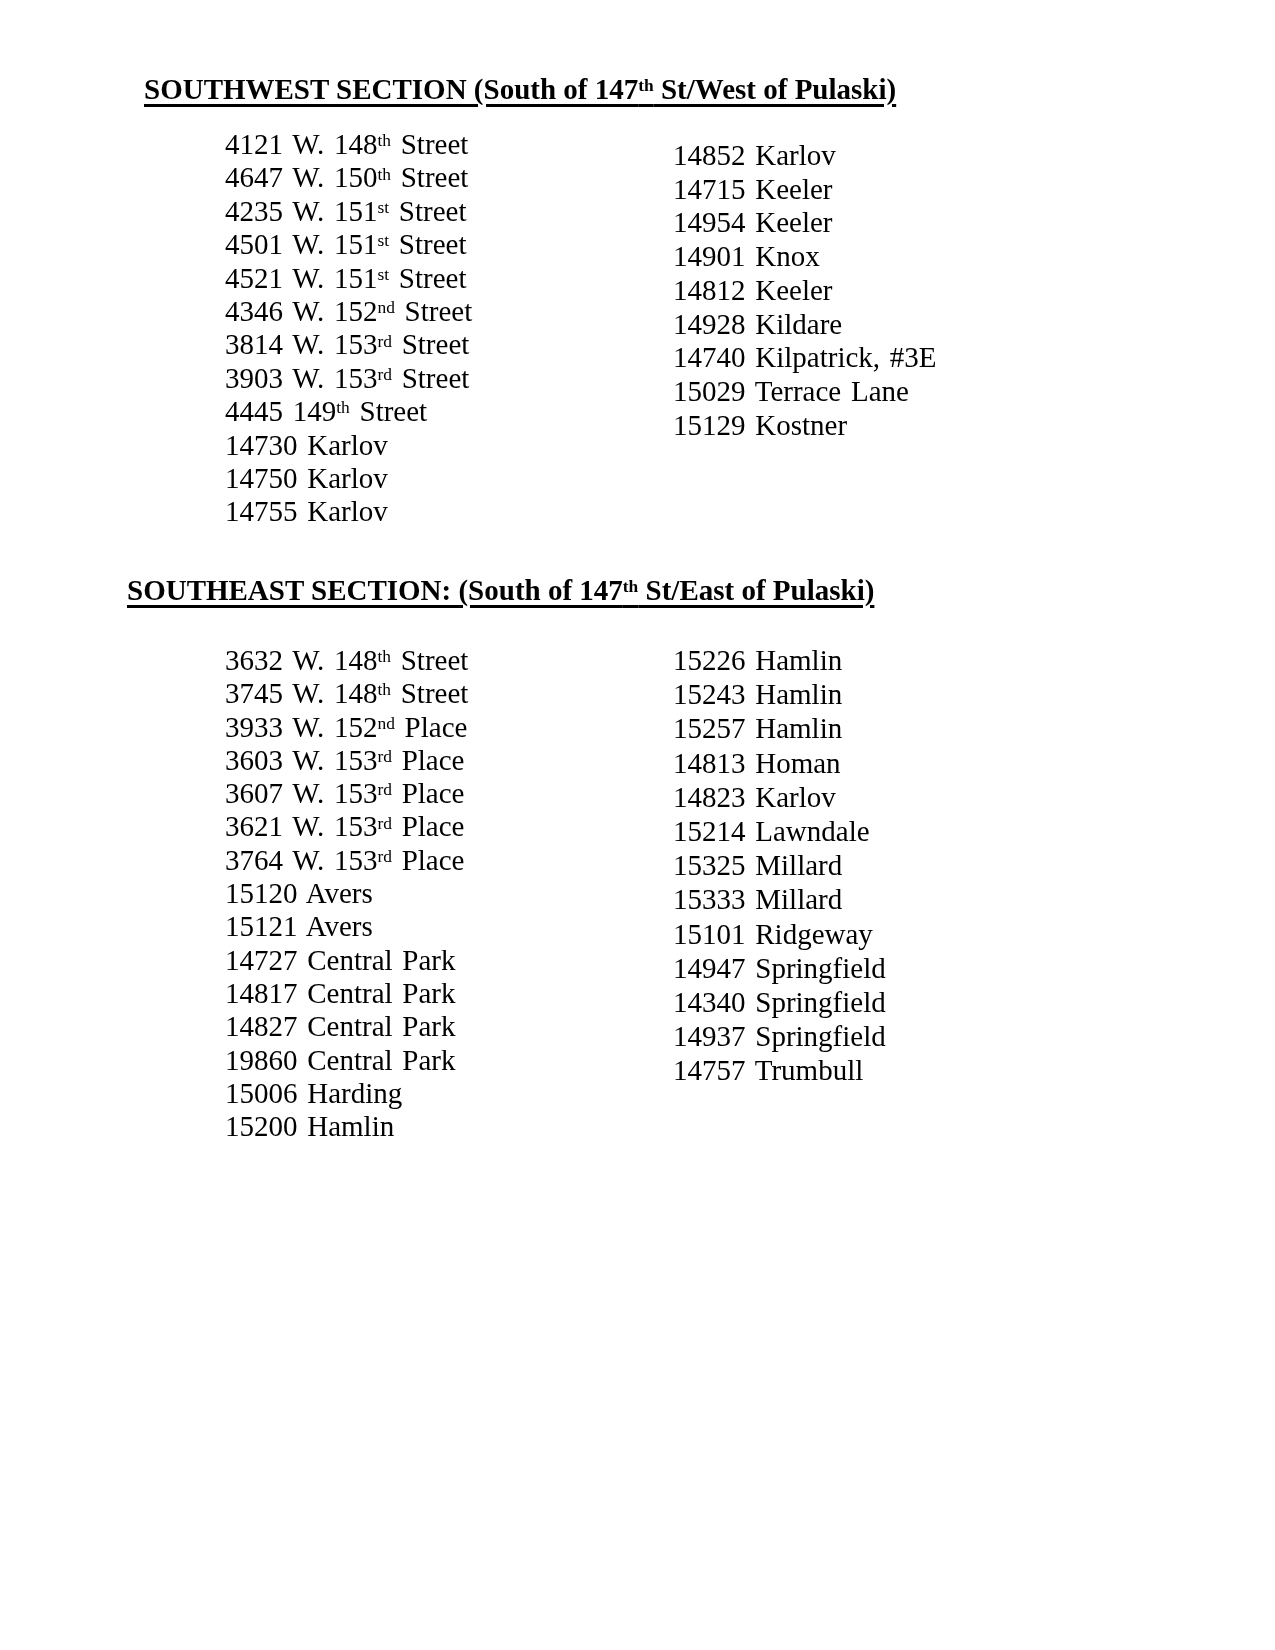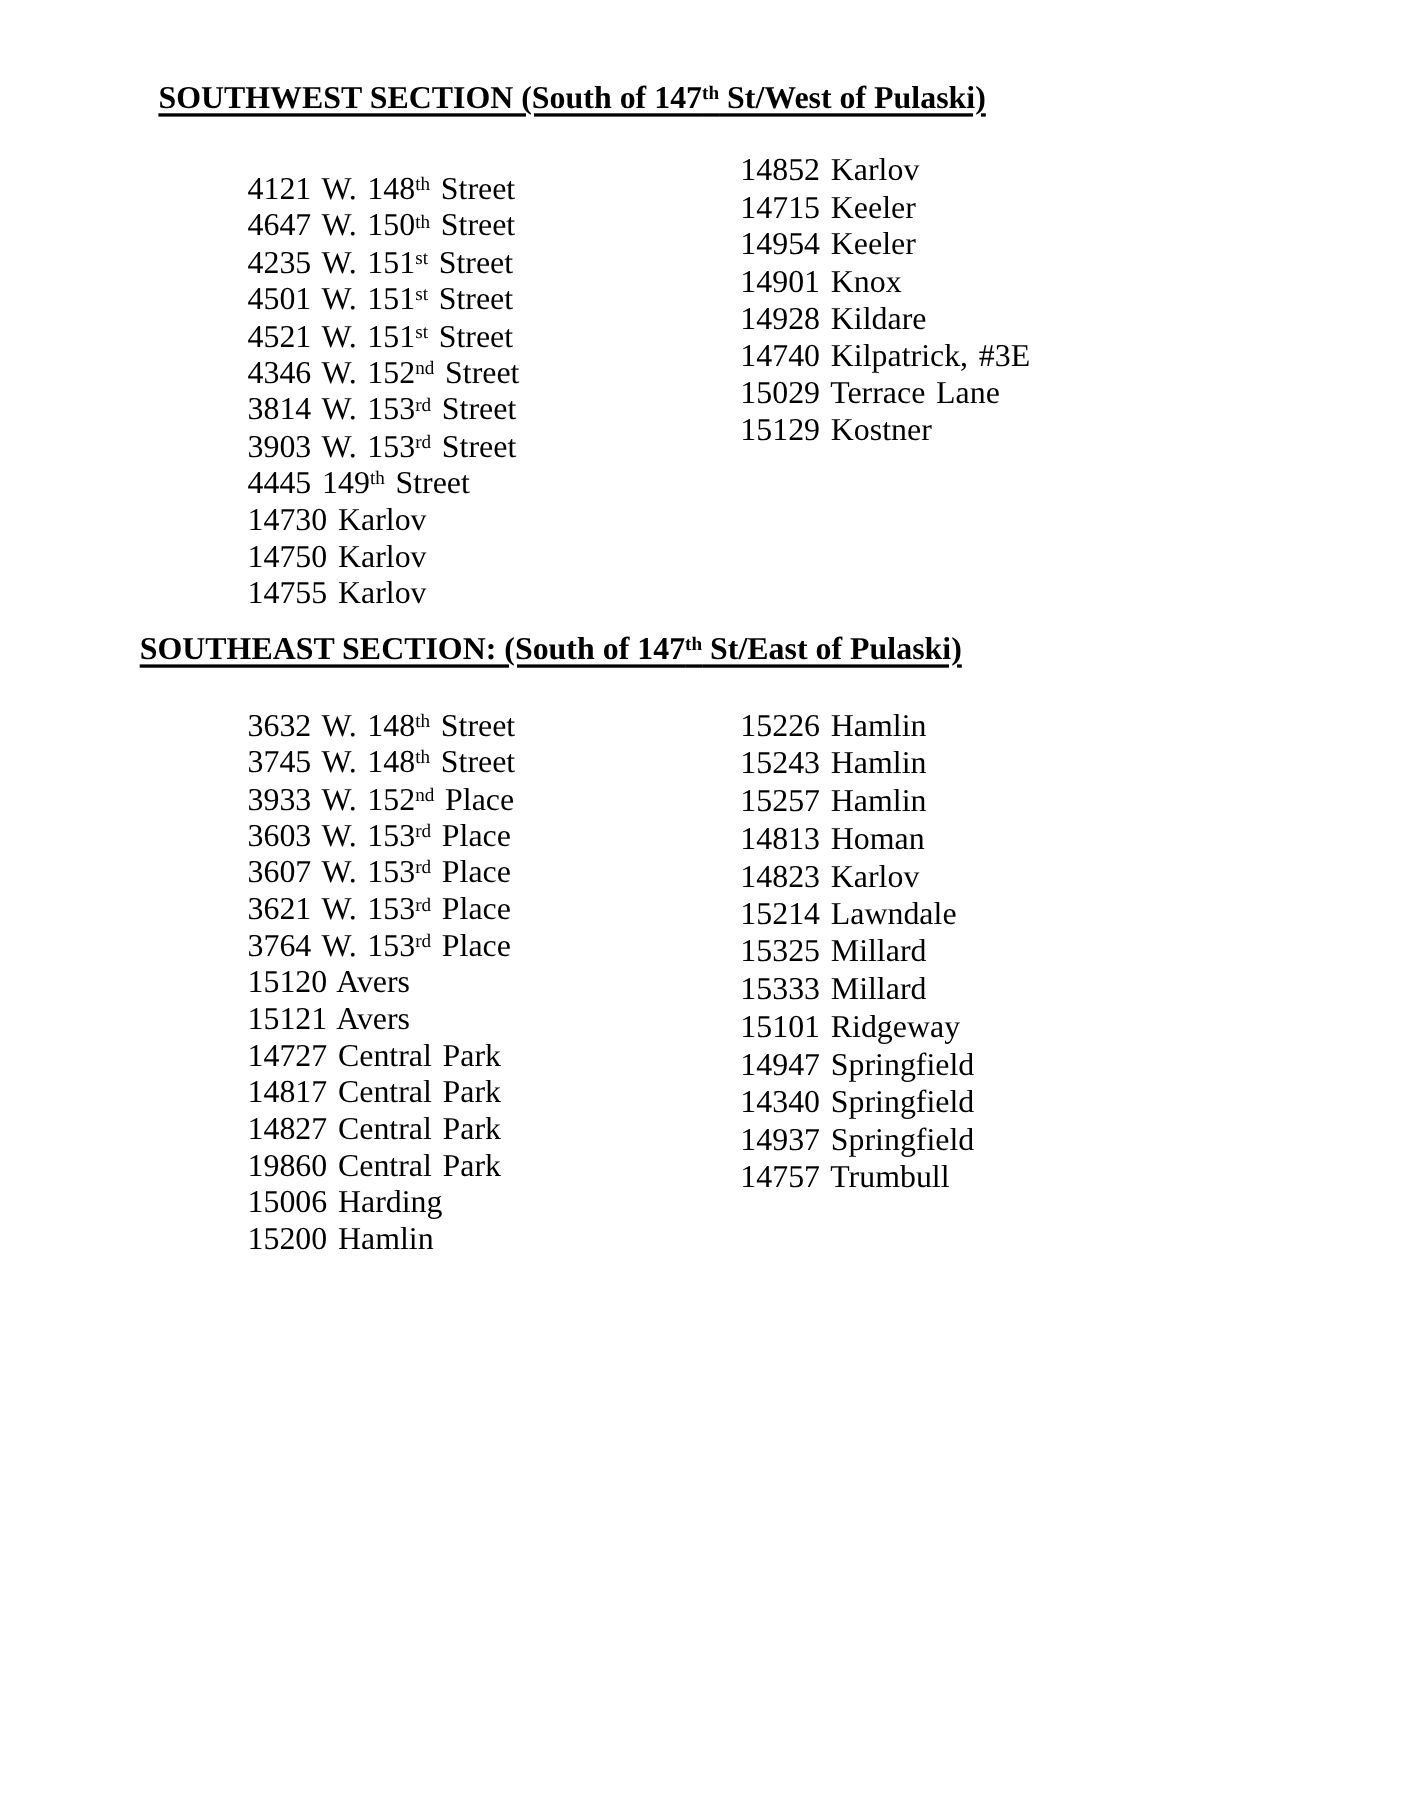--- a/index.html
+++ b/index.html
@@ -32,21 +32,21 @@
 
   ul.address-column {
     position: absolute;
     margin: 0;
     padding: 0;
     list-style: none;
     font-size: 29px;
     white-space: nowrap;
     word-spacing: 2.5px;
   }
-  #sw-col-left  { left: 225px; top: 156px; line-height: 33.4px; }
+  #sw-col-left  { left: 225px; top: 128px; line-height: 33.4px; }
   #sw-col-right { left: 673px; top: 139px; line-height: 33.7px; }
   #se-col-left  { left: 225px; top: 644px; line-height: 33.3px; }
   #se-col-right { left: 673px; top: 643px; line-height: 34.2px; }
 
   .address-column sup {
     font-size: 0.6em;
     line-height: 0;
     position: relative;
     top: -0.45em;
     vertical-align: baseline;
@@ -91,20 +91,21 @@
         <li>4445 149<sup>th</sup> Street</li>
         <li>14730 Karlov</li>
         <li>14750 Karlov</li>
         <li>14755 Karlov</li>
       </ul>
     <ul class="address-column" id="sw-col-right">
         <li>14852 Karlov</li>
         <li>14715 Keeler</li>
         <li>14954 Keeler</li>
         <li>14901 Knox</li>
+        <li>14812 Keeler</li>
         <li>14928 Kildare</li>
         <li>14740 Kilpatrick, #3E</li>
         <li>15029 Terrace Lane</li>
         <li>15129 Kostner</li>
       </ul>
   </section>
 
   <section>
     <h1 class="section-heading" id="heading-southeast">SOUTHEAST SECTION: (South of 147<sup>th</sup> St/East of Pulaski)</h1>
     <ul class="address-column" id="se-col-left">

